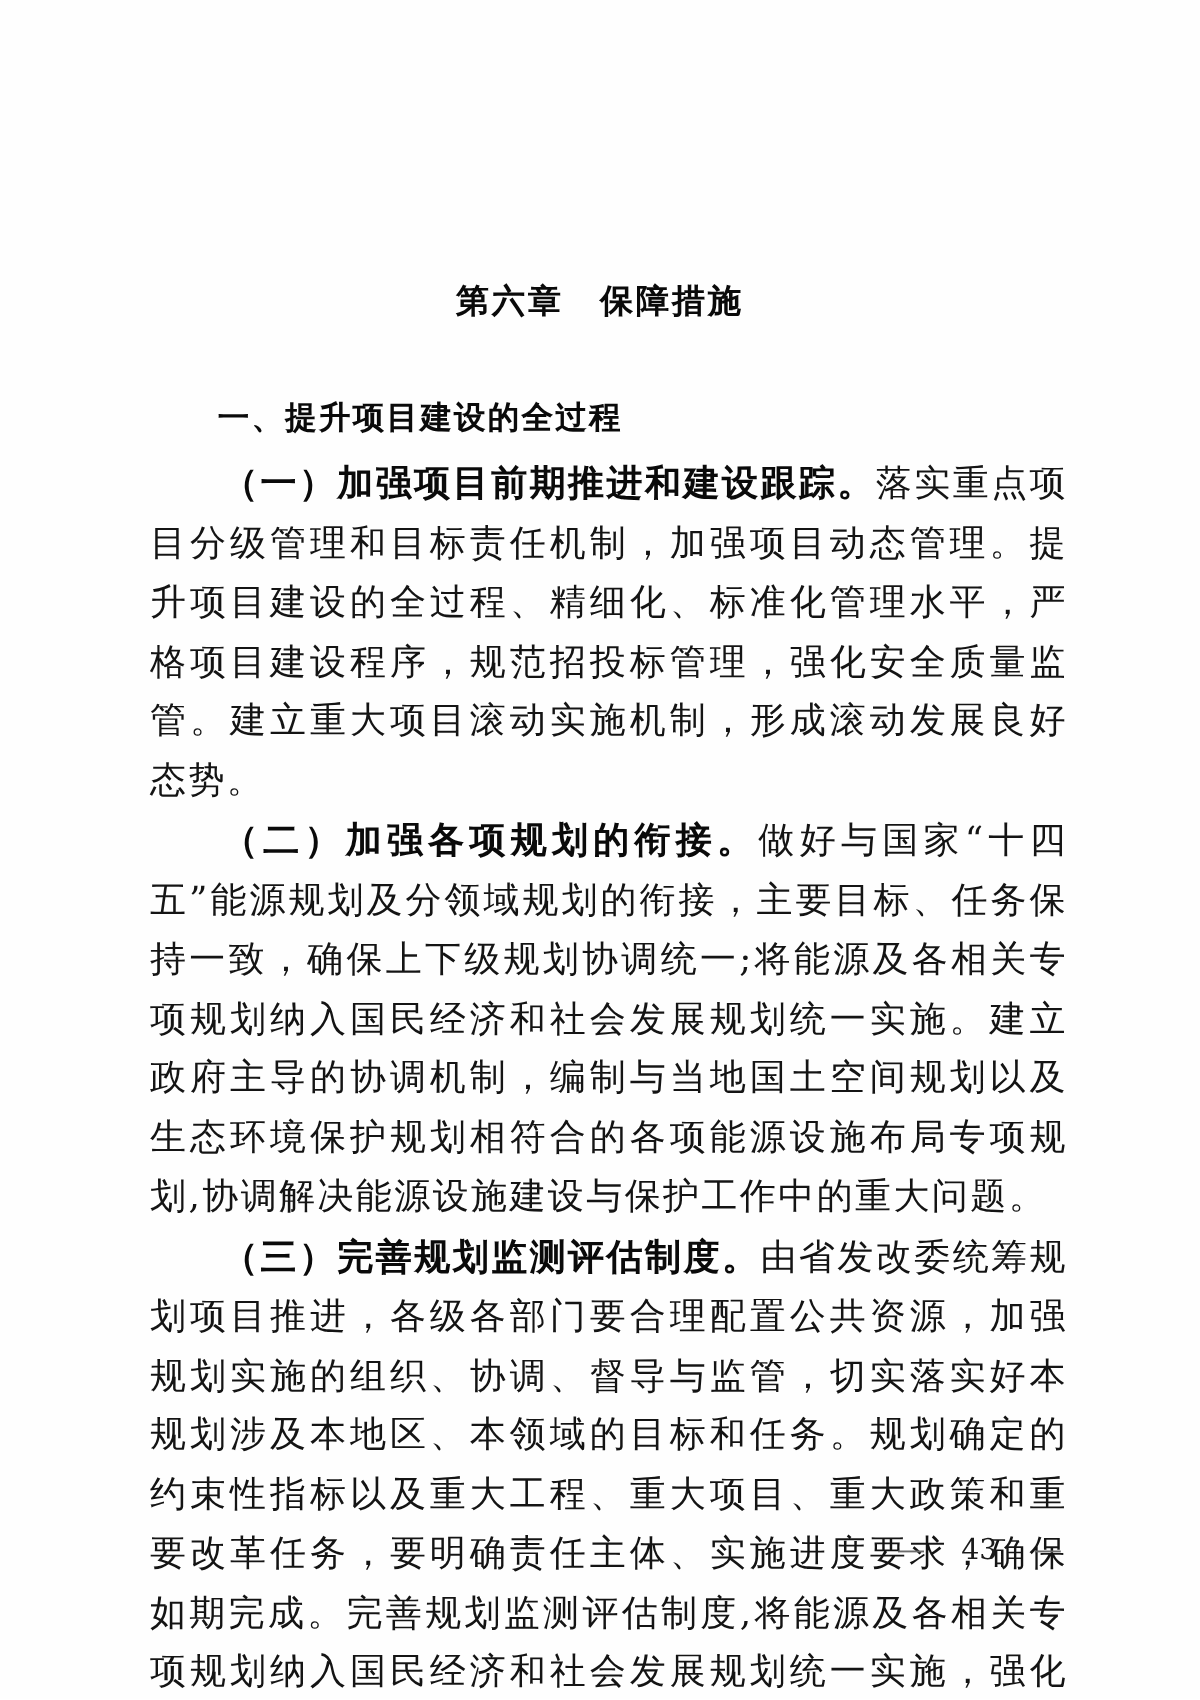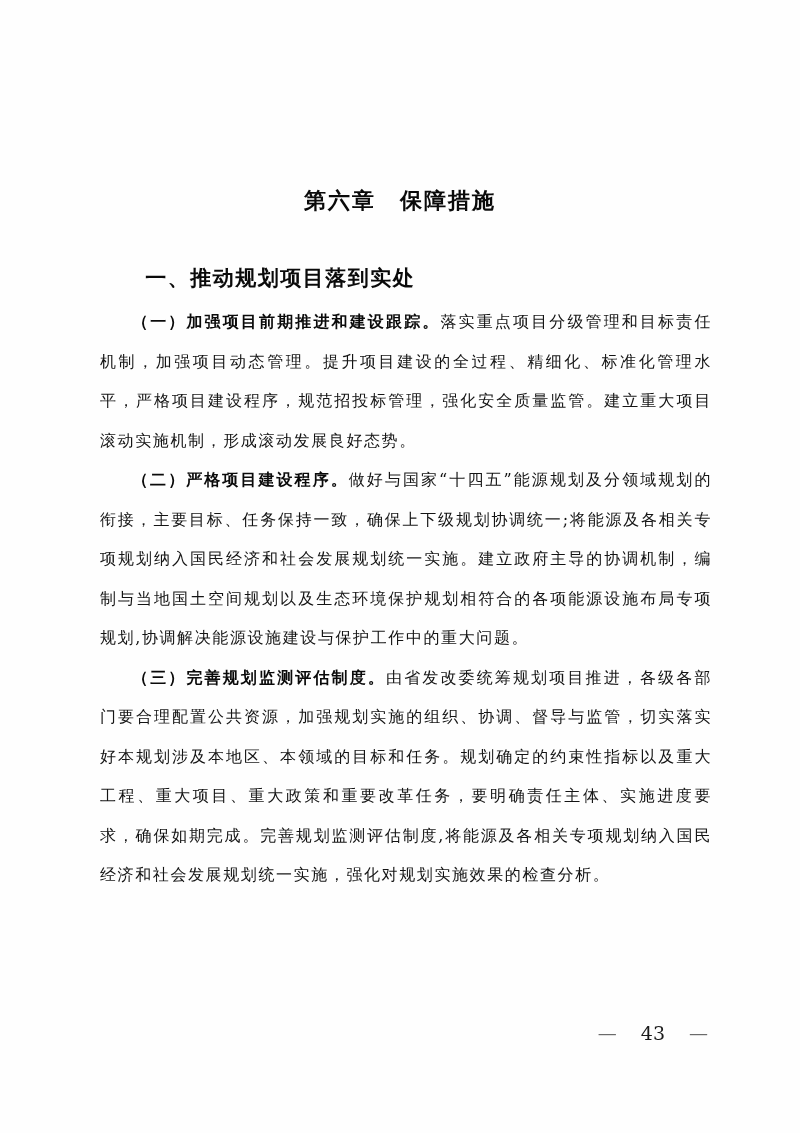--- a/index.html
+++ b/index.html
@@ -37,21 +37,21 @@
   }
   .content {
     margin: 10px 88px 0 100px;
     width: 612px;
   }
   .content p {
     margin: 0;
     text-indent: 2em;
     text-align: justify;
     text-justify: inter-ideograph;
-    font-size: 16px;
+    font-size: 24px;
     line-height: 39.5px;
     letter-spacing: 1.6px;
     color: #141414;
   }
   .content p .lead {
     font-weight: bold;
     color: #0a0a0a;
   }
   .footer {
     position: absolute;
@@ -70,26 +70,26 @@
     color: #1a1a1a;
   }
 </style>
 </head>
 <body>
 
 <div class="page">
 
   <h1 class="chapter-title">第六章　保障措施</h1>
 
-  <h2 class="section-heading">一、推动规划项目落到实处</h2>
+  <h2 class="section-heading">一、提升项目建设的全过程</h2>
 
   <div class="content">
     <p><span class="lead">（一）加强项目前期推进和建设跟踪。</span><span>落实重点项目分级管理和目标责任机制，加强项目动态管理。提升项目建设的全过程、精细化、标准化管理水平，严格项目建设程序，规范招投标管理，强化安全质量监管。建立重大项目滚动实施机制，形成滚动发展良好态势。</span></p>
 
-    <p><span class="lead">（二）严格项目建设程序。</span><span>做好与国家“十四五”能源规划及分领域规划的衔接，主要目标、任务保持一致，确保上下级规划协调统一;将能源及各相关专项规划纳入国民经济和社会发展规划统一实施。建立政府主导的协调机制，编制与当地国土空间规划以及生态环境保护规划相符合的各项能源设施布局专项规划,协调解决能源设施建设与保护工作中的重大问题。</span></p>
+    <p><span class="lead">（二）加强各项规划的衔接。</span><span>做好与国家“十四五”能源规划及分领域规划的衔接，主要目标、任务保持一致，确保上下级规划协调统一;将能源及各相关专项规划纳入国民经济和社会发展规划统一实施。建立政府主导的协调机制，编制与当地国土空间规划以及生态环境保护规划相符合的各项能源设施布局专项规划,协调解决能源设施建设与保护工作中的重大问题。</span></p>
 
     <p><span class="lead">（三）完善规划监测评估制度。</span><span>由省发改委统筹规划项目推进，各级各部门要合理配置公共资源，加强规划实施的组织、协调、督导与监管，切实落实好本规划涉及本地区、本领域的目标和任务。规划确定的约束性指标以及重大工程、重大项目、重大政策和重要改革任务，要明确责任主体、实施进度要求，确保如期完成。完善规划监测评估制度,将能源及各相关专项规划纳入国民经济和社会发展规划统一实施，强化对规划实施效果的检查分析。</span></p>
   </div>
 
   <div class="footer">
     <span class="dash">—</span><span class="num">43</span><span class="dash">—</span>
   </div>
 
 </div>
 

